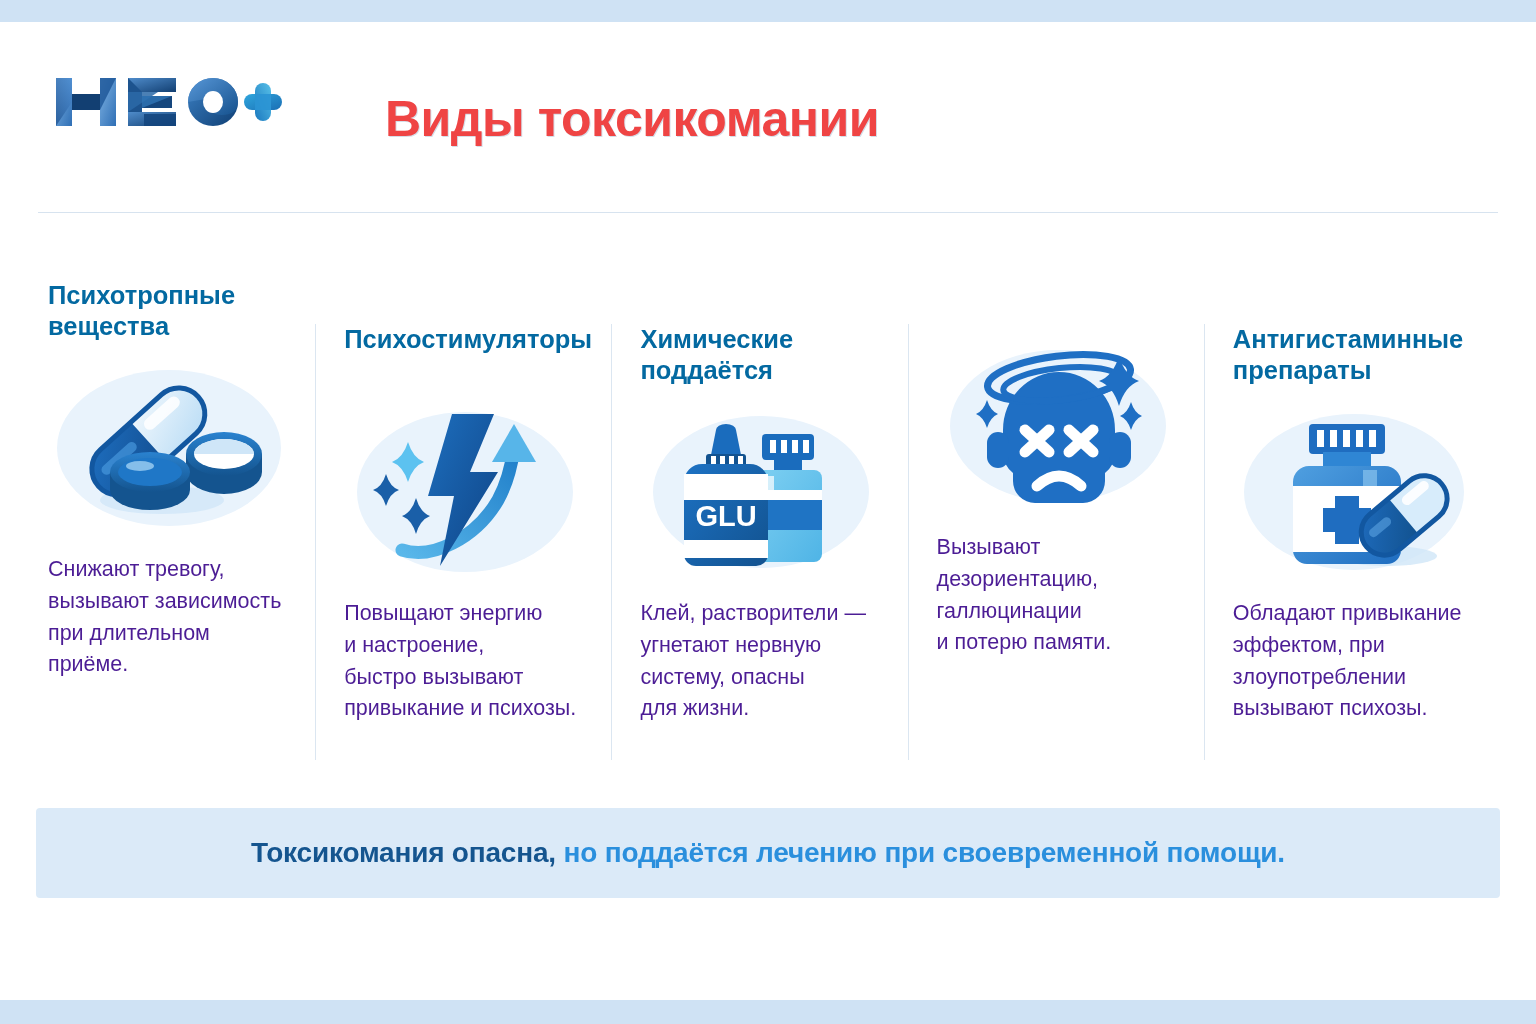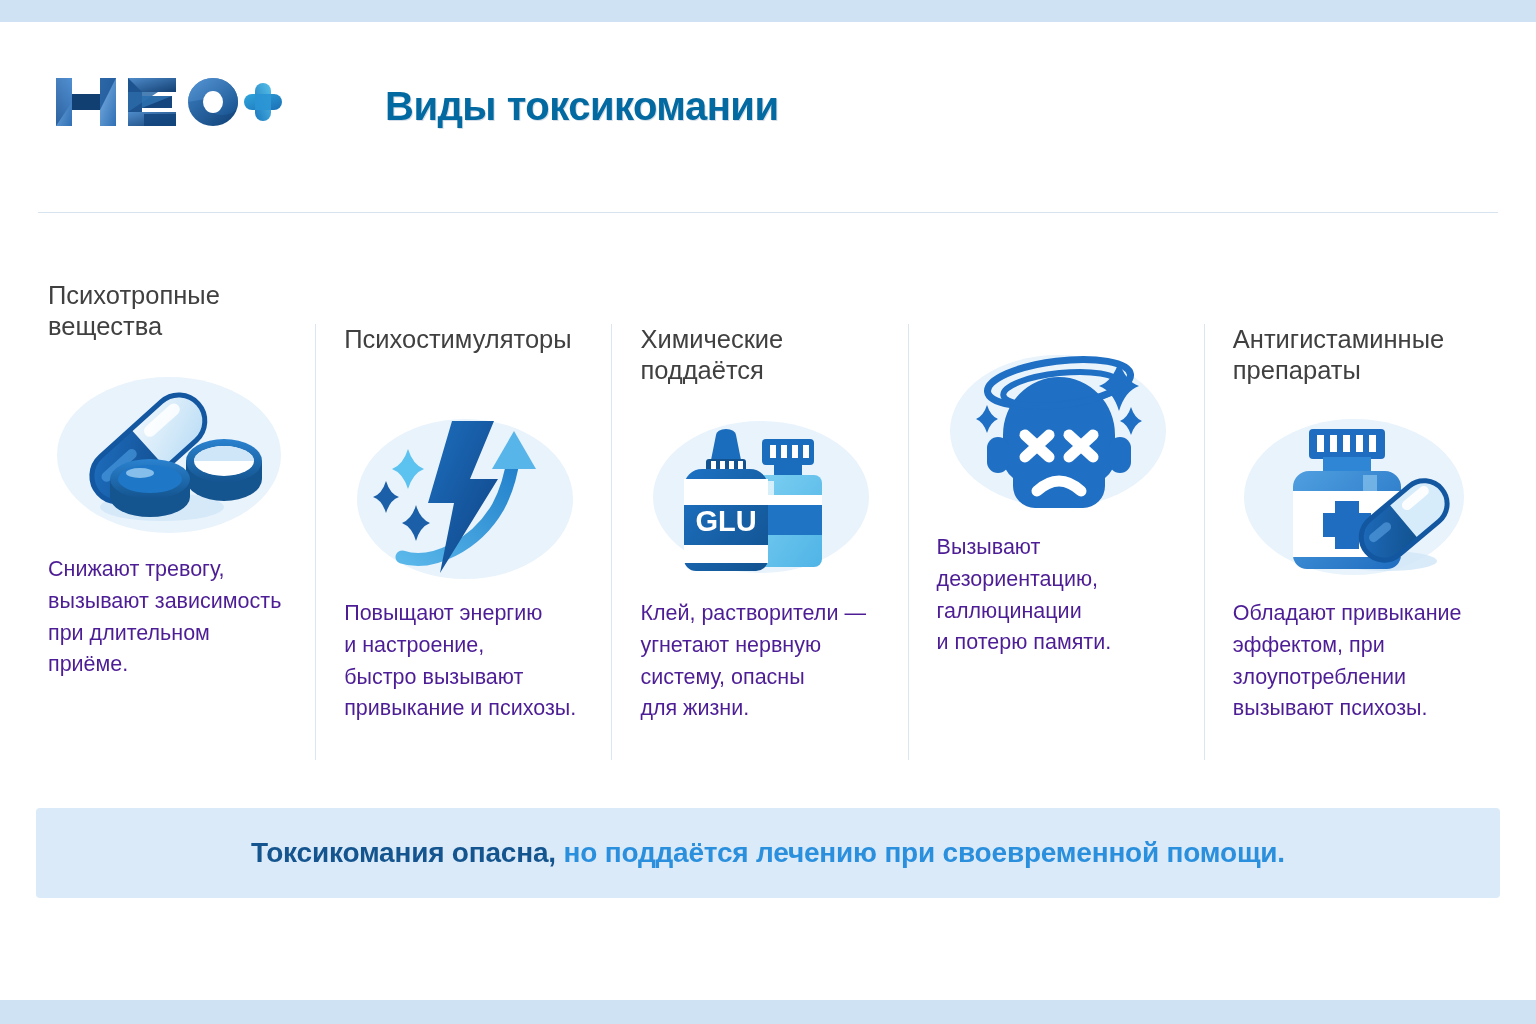--- a/index.html
+++ b/index.html
@@ -43,25 +43,25 @@
     left: 48px;
     top: 48px;
     width: 236px;
     height: 64px;
   }
   .logo svg { display: block; }
 
   .page-title {
     position: absolute;
     left: 385px;
-    top: 62px;
-    font-size: 40px;
+    top: 68px;
+    font-size: 50px;
     font-weight: bold;
     letter-spacing: -0.5px;
-    color: #0369a1;
+    color: #ef4444;
     white-space: nowrap;
     text-shadow: 1px 1px 0 rgba(20,70,130,0.18);
   }
 
   .header-rule {
     position: absolute;
     left: 38px;
     top: 190px;
     width: 1460px;
     height: 1px;
@@ -84,30 +84,30 @@
     padding: 0 18px 0 12px;
     display: flex;
     flex-direction: column;
   }
   .col + .col { border-left: 1px solid #dbe6f1; }
   .col + .col { padding-left: 28px; margin-top: 44px; }
 
   .col-title {
     font-size: 25.5px;
     line-height: 1.22;
-    font-weight: normal;
-    color: #404040;
+    font-weight: bold;
+    color: #0369a1;
     min-height: 66px;
   }
 
   .icon-wrap {
     margin-top: 14px;
     height: 188px;
     display: flex;
-    align-items: center;
+    align-items: flex-start;
     justify-content: flex-start;
     padding-left: 4px;
   }
   .icon-wrap svg { display: block; }
 
   .col-text {
     margin-top: 6px;
     font-size: 21.5px;
     line-height: 1.48;
     color: #4c1d95;

